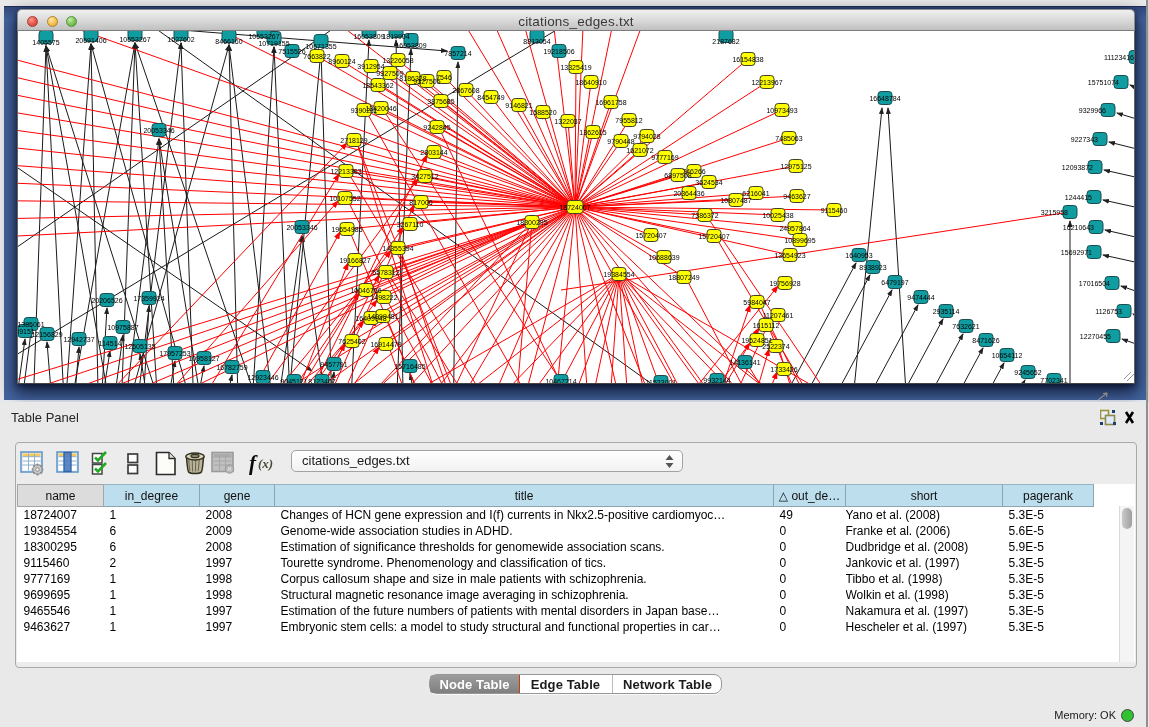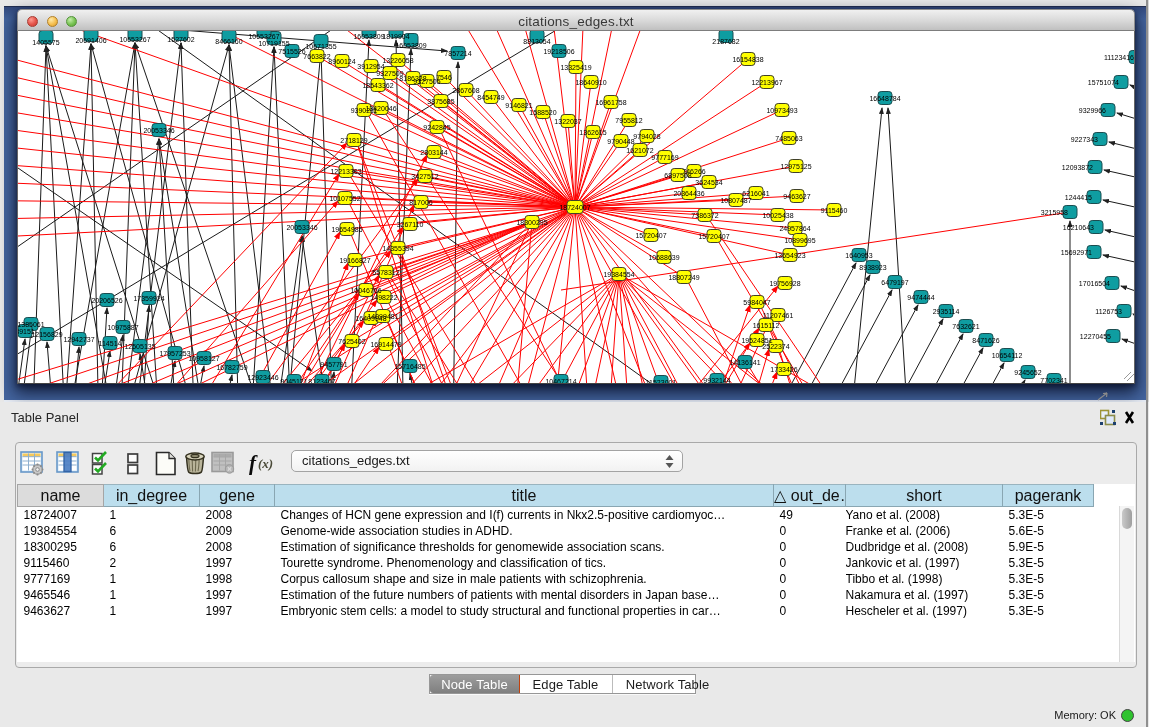--- a/index.html
+++ b/index.html
@@ -18,28 +18,28 @@
 .tl.y { left:29px; background:radial-gradient(circle at 35% 30%, #ffe9a8, #f5bf4f 55%, #d89a2e); border:0.5px solid #b28027; }
 .tl.g { left:48px; background:radial-gradient(circle at 35% 30%, #c4edaa, #78c353 55%, #58a135); border:0.5px solid #53923a; }
 .canvas { position:absolute; left:0; top:22px; width:1118px; height:353px; background:#fff; overflow:hidden; border-left:1px solid #666; border-right:1px solid #666; border-bottom:1px solid #444; }
 .tpanel { position:absolute; left:0; top:402px; width:1149px; height:325px; background:#e9e9e9; }
 .tpanel-title { position:absolute; left:11px; top:410px; font-size:13px; color:#262626;text-align:center; }
 .innerpanel { position:absolute; left:15px; top:442px; width:1122px; height:226px; background:#ececec; border:1px solid #a9a9a9; border-radius:4px; }
 .combo { position:absolute; left:291px; top:450px; width:392px; height:22px; background:linear-gradient(#ffffff,#f2f2f2); border:1px solid #a3a3a3; border-radius:5px; font-size:13px; color:#1a1a1a; padding:2px 0 0 10px; }
 .combo svg { position:absolute; right:7px; top:3px; }
 .tblwrap { position:absolute; left:17px; top:484px; width:1118px; height:178px; background:#fff; overflow:hidden; }
 .tbl { width:1118px; background:#fff; font-size:12px; border-collapse:collapse; table-layout:fixed; }
-.tbl th { background:#bcdeed; border:1px solid #89a6b2; border-top:1px solid #9ab4bf; font-weight:normal; font-size:16px; color:#111; height:22px; padding:0; overflow:hidden; white-space:nowrap;margin-top:16px; }
+.tbl th { background:#bcdeed; border:1px solid #89a6b2; border-top:1px solid #9ab4bf; font-weight:normal; font-size:12px; color:#111; height:22px; padding:0; overflow:hidden; white-space:nowrap;margin-top:16px; }
 .tbl th.first { background:#dcdcdc; border-color:#a5a5a5; }
 .tbl td { height:16px; padding:0 0 0 6px; overflow:hidden; white-space:nowrap; color:#000; }
 .tbl td.c6 { padding:0; }
 .tbl tr { height:16px; }
 .scroll { position:absolute; left:1119px; top:506px; width:15px; height:156px; background:#f4f4f4; border-left:1px solid #d9d9d9; }
 .thumb { position:absolute; left:2px; top:2px; width:10px; height:21px; background:linear-gradient(90deg,#c9c9c9,#9f9f9f); border-radius:6px; }
-.tabs { position:absolute; left:429px; top:674px; width:267px; height:20px; background:#fff; border:1px solid #979797; border-radius:0; font-size:13px; font-weight:normal; letter-spacing:0.1px; color:#1c1c1c; box-shadow:0 1px 0 rgba(255,255,255,0.7); }
+.tabs { position:absolute; left:429px; top:674px; width:293px; height:20px; background:#fff; border:1px solid #979797; border-radius:8px; font-size:13px; font-weight:bold; letter-spacing:0.1px; color:#1c1c1c; box-shadow:0 1px 0 rgba(255,255,255,0.7); }
 .seg { position:absolute; top:0; height:18px; text-align:center; padding-top:2px; }
 .seg.sel { background:linear-gradient(#9d9d9d,#7f7f7f); color:#fff; border-radius:3px 0 0 3px; }
 .memory { position:absolute; right:33px; top:709px; font-size:11px; color:#1a1a1a; }
 .memdot { position:absolute; left:1121px; top:709px; width:13px; height:13px; border-radius:50%; background:#2fc32f; border:1px solid #444; }
 .icons { position:absolute; left:20px; top:450px; }
 .dockicons { position:absolute; left:1100px; top:409px; }
 </style></head>
 <body>
 <div class="desktop"></div>
 <div class="desktopline"></div>
@@ -737,20 +737,29 @@
 <tr>
           <td class="c1">9777169</td>
           <td class="c2">1</td>
           <td class="c3">1998</td>
           <td class="c4">Corpus callosum shape and size in male patients with schizophrenia.</td>
           <td class="c5">0</td>
           <td class="c6">Tibbo et al. (1998)</td>
           <td class="c7">5.3E-5</td>
         </tr>
 <tr>
+          <td class="c1">9699695</td>
+          <td class="c2">1</td>
+          <td class="c3">1998</td>
+          <td class="c4">Structural magnetic resonance image averaging in schizophrenia.</td>
+          <td class="c5">0</td>
+          <td class="c6">Wolkin et al. (1998)</td>
+          <td class="c7">5.3E-5</td>
+        </tr>
+<tr>
           <td class="c1">9465546</td>
           <td class="c2">1</td>
           <td class="c3">1997</td>
           <td class="c4">Estimation of the future numbers of patients with mental disorders in Japan base…</td>
           <td class="c5">0</td>
           <td class="c6">Nakamura et al. (1997)</td>
           <td class="c7">5.3E-5</td>
         </tr>
 <tr>
           <td class="c1">9463627</td>

